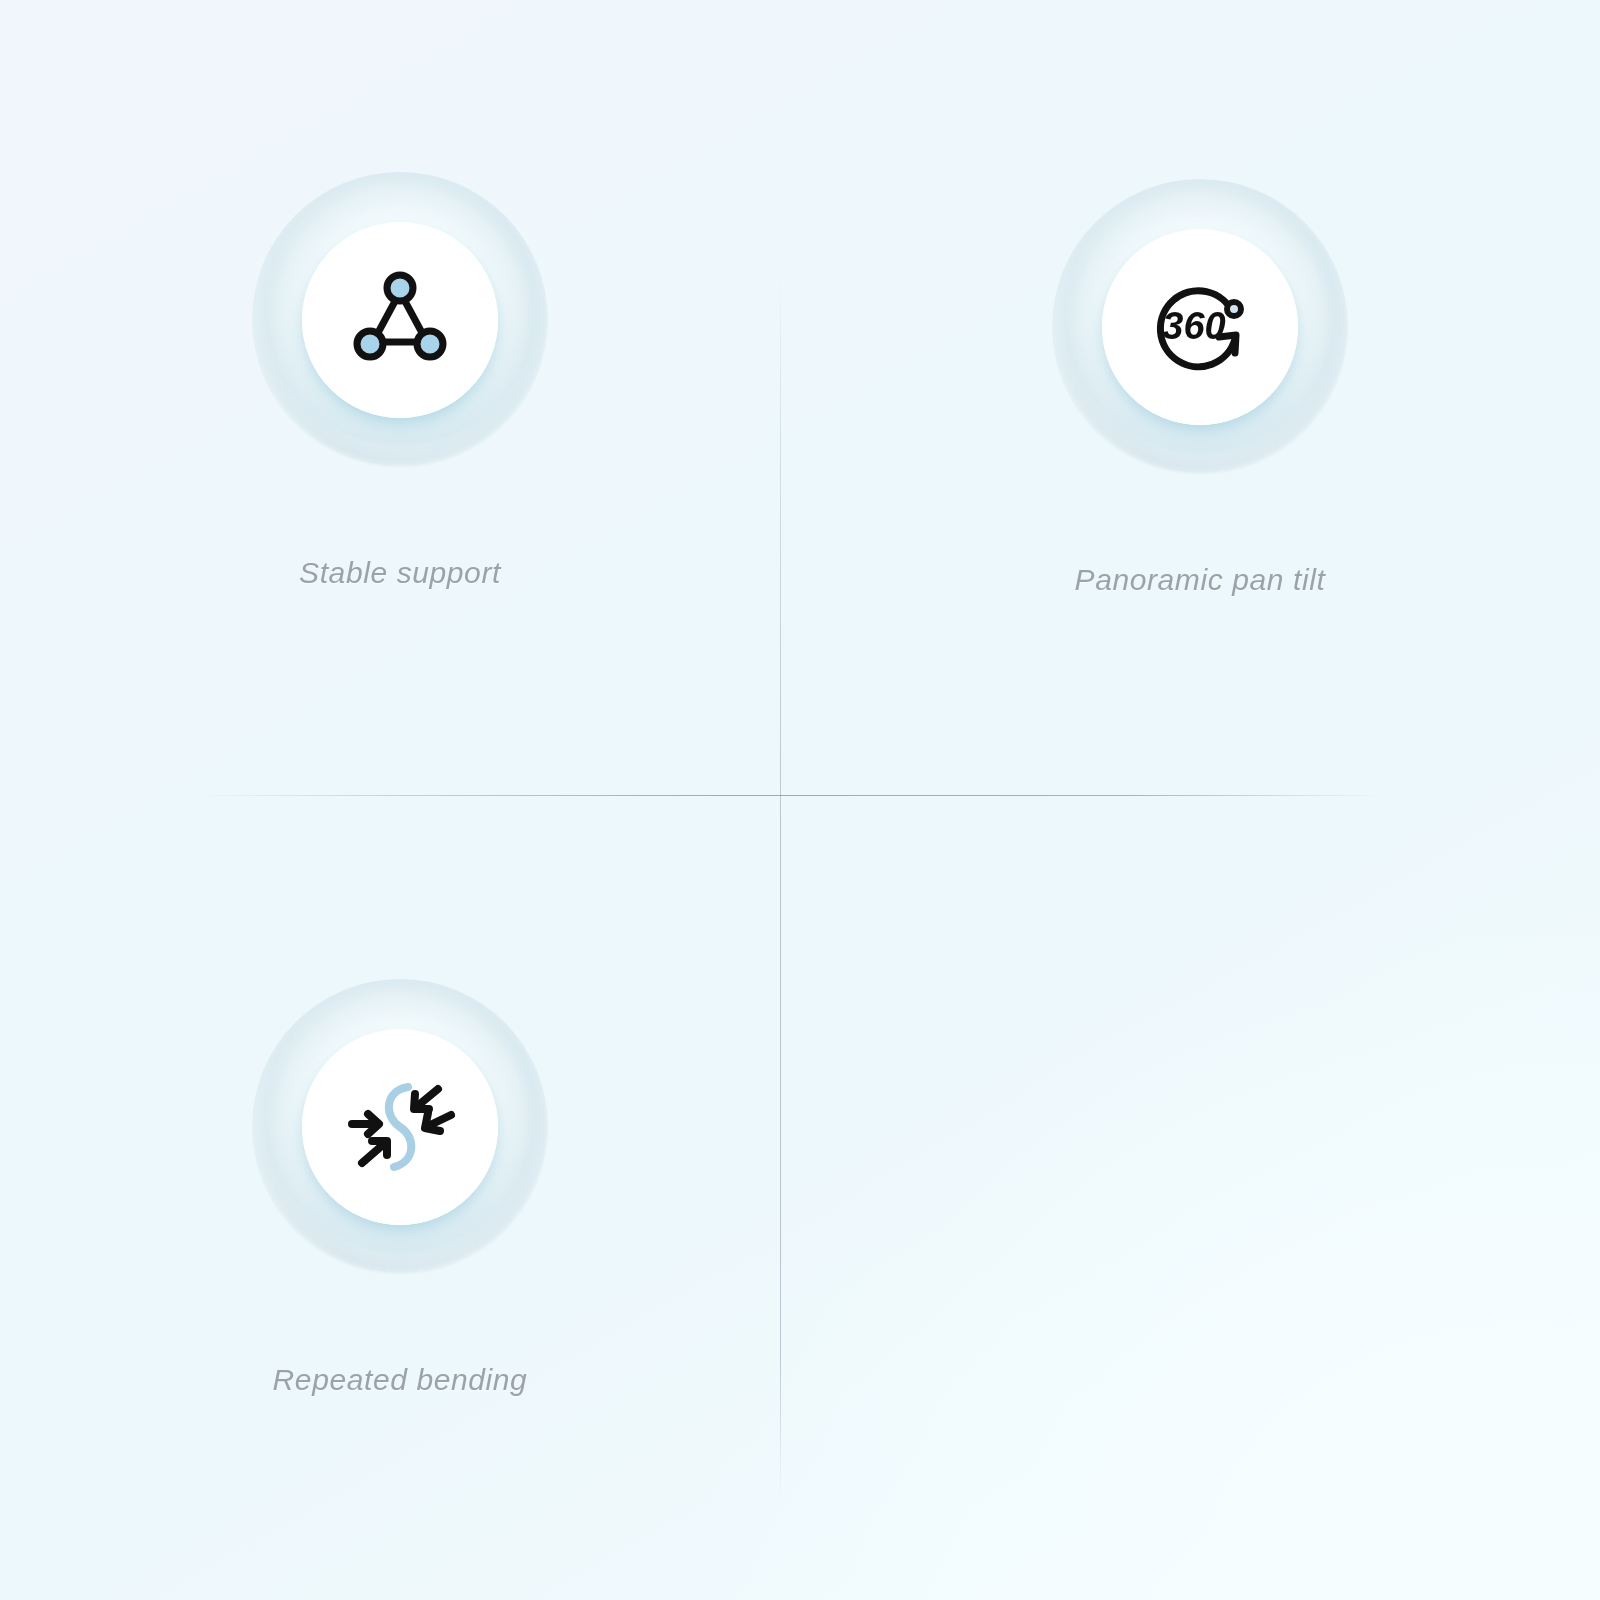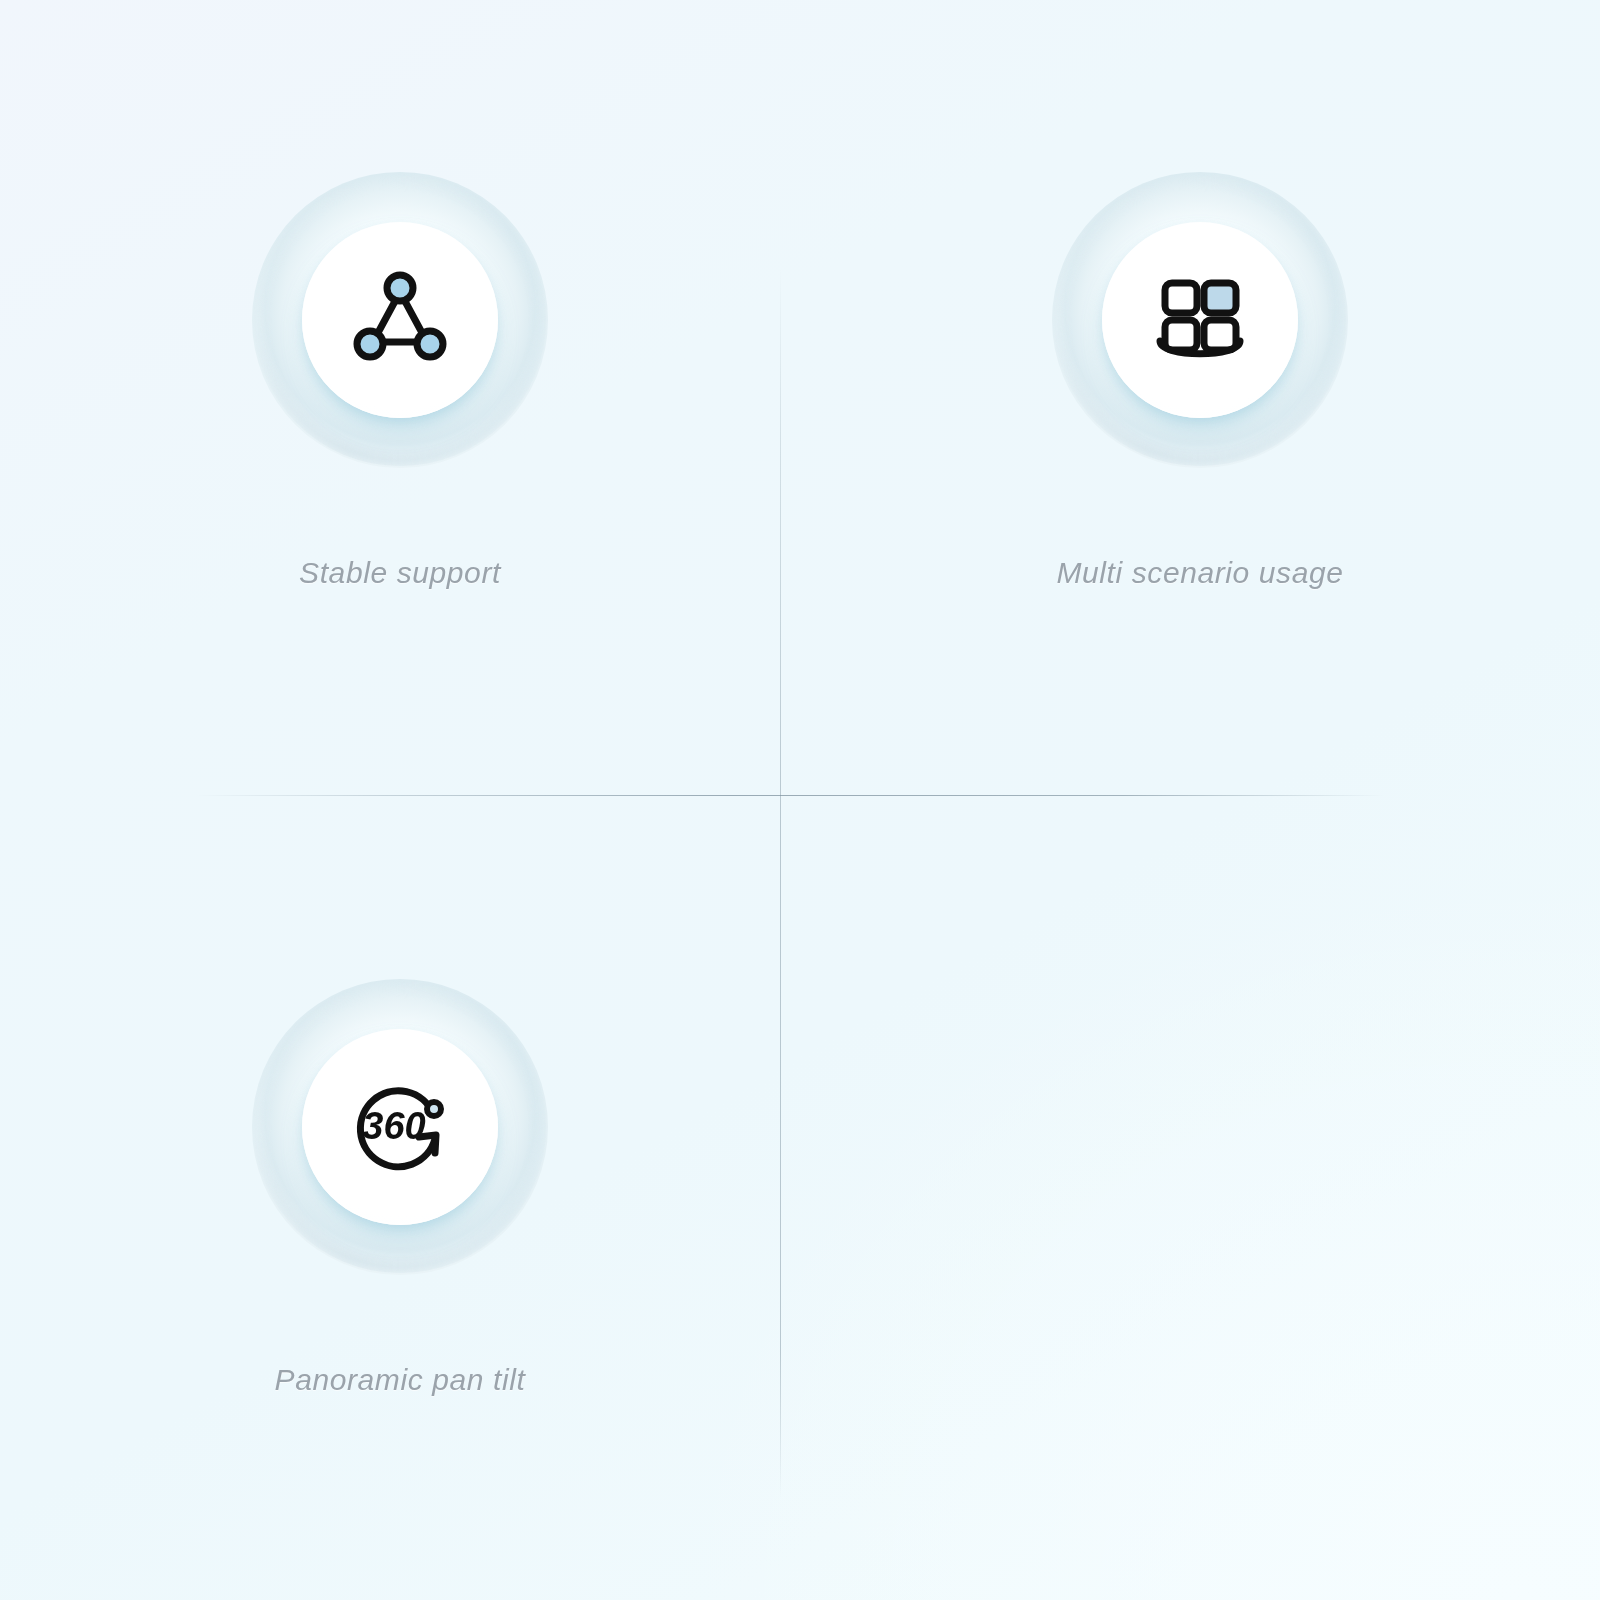--- a/index.html
+++ b/index.html
@@ -154,48 +154,57 @@
           </g>
           <circle cx="60" cy="28" r="13" fill="#a8d3ea" stroke="#111" stroke-width="7"></circle>
           <circle cx="30" cy="84" r="13" fill="#a8d3ea" stroke="#111" stroke-width="7"></circle>
           <circle cx="90" cy="84" r="13" fill="#a8d3ea" stroke="#111" stroke-width="7"></circle>
         </svg>
       </div>
     </div>
     <div class="feature-label">Stable support</div>
   </div>
 
-  <div class="feature-cell r0">
-    <div class="feature-badge">
-      <div class="badge-disc">
-        <svg class="badge-icon" viewBox="0 0 120 120">
-          <g stroke="#111" stroke-width="7" stroke-linejoin="round">
-            <rect x="25" y="23" width="32" height="30" rx="7" fill="#fff"></rect>
-            <rect x="64" y="23" width="32" height="30" rx="7" fill="#bdd9ea"></rect>
-            <rect x="25" y="60" width="32" height="30" rx="7" fill="#fff"></rect>
-            <rect x="64" y="60" width="32" height="30" rx="7" fill="#fff"></rect>
-          </g>
-          <path d="M20 81 C20 98, 100 98, 100 81" fill="none" stroke="#111" stroke-width="7" stroke-linecap="round"></path>
-        </svg>
-      </div>
-    </div>
-    <div class="feature-label">Multi scenario usage</div>
-  </div>
 
   <div class="feature-cell r1">
     <div class="feature-badge">
       <div class="badge-disc">
         <svg class="badge-icon" viewBox="0 0 120 120">
           <path d="M93 46 A38 38 0 1 0 95 72" fill="none" stroke="#111" stroke-width="7" stroke-linecap="round"></path>
           <path d="M79 70 L96 68 L95 86" fill="none" stroke="#111" stroke-width="7" stroke-linecap="round" stroke-linejoin="round"></path>
           <circle cx="94" cy="42" r="7" fill="#cfe6f2" stroke="#111" stroke-width="6"></circle>
           <text x="54" y="72" text-anchor="middle" font-family="'Liberation Sans', sans-serif" font-size="38" font-weight="700" font-style="italic" fill="#111">360</text>
         </svg>
       </div>
     </div>
     <div class="feature-label">Panoramic pan tilt</div>
   </div>
 
+  <div class="feature-cell r1">
+    <div class="feature-badge">
+      <div class="badge-disc">
+        <svg class="badge-icon" viewBox="0 0 120 120">
+
+          <path d="M68 20 C44 24, 44 50, 60 60 C76 70, 76 94, 54 100" fill="none" stroke="#a8cfe3" stroke-width="8" stroke-linecap="round"></path>
+
+          <g fill="none" stroke="#111" stroke-width="8" stroke-linecap="round" stroke-linejoin="round">
+            <path d="M98 22 L75 41"></path>
+            <path d="M75 27 L74 42 L89 42"></path>
+            <path d="M111 48 L86 60"></path>
+            <path d="M88 46 L85 61 L100 64"></path>
+          </g>
+
+          <g fill="none" stroke="#111" stroke-width="8" stroke-linecap="round" stroke-linejoin="round">
+            <path d="M12 57 L37 57"></path>
+            <path d="M28 47 L39 57 L28 67"></path>
+            <path d="M22 96 L45 76"></path>
+            <path d="M32 74 L47 74 L47 88"></path>
+          </g>
+        </svg>
+      </div>
+    </div>
+    <div class="feature-label">Repeated bending</div>
+  </div>
 
 </div>
 
 <div class="divider-vertical"></div>
 <div class="divider-horizontal"></div>
 
 </body></html>

